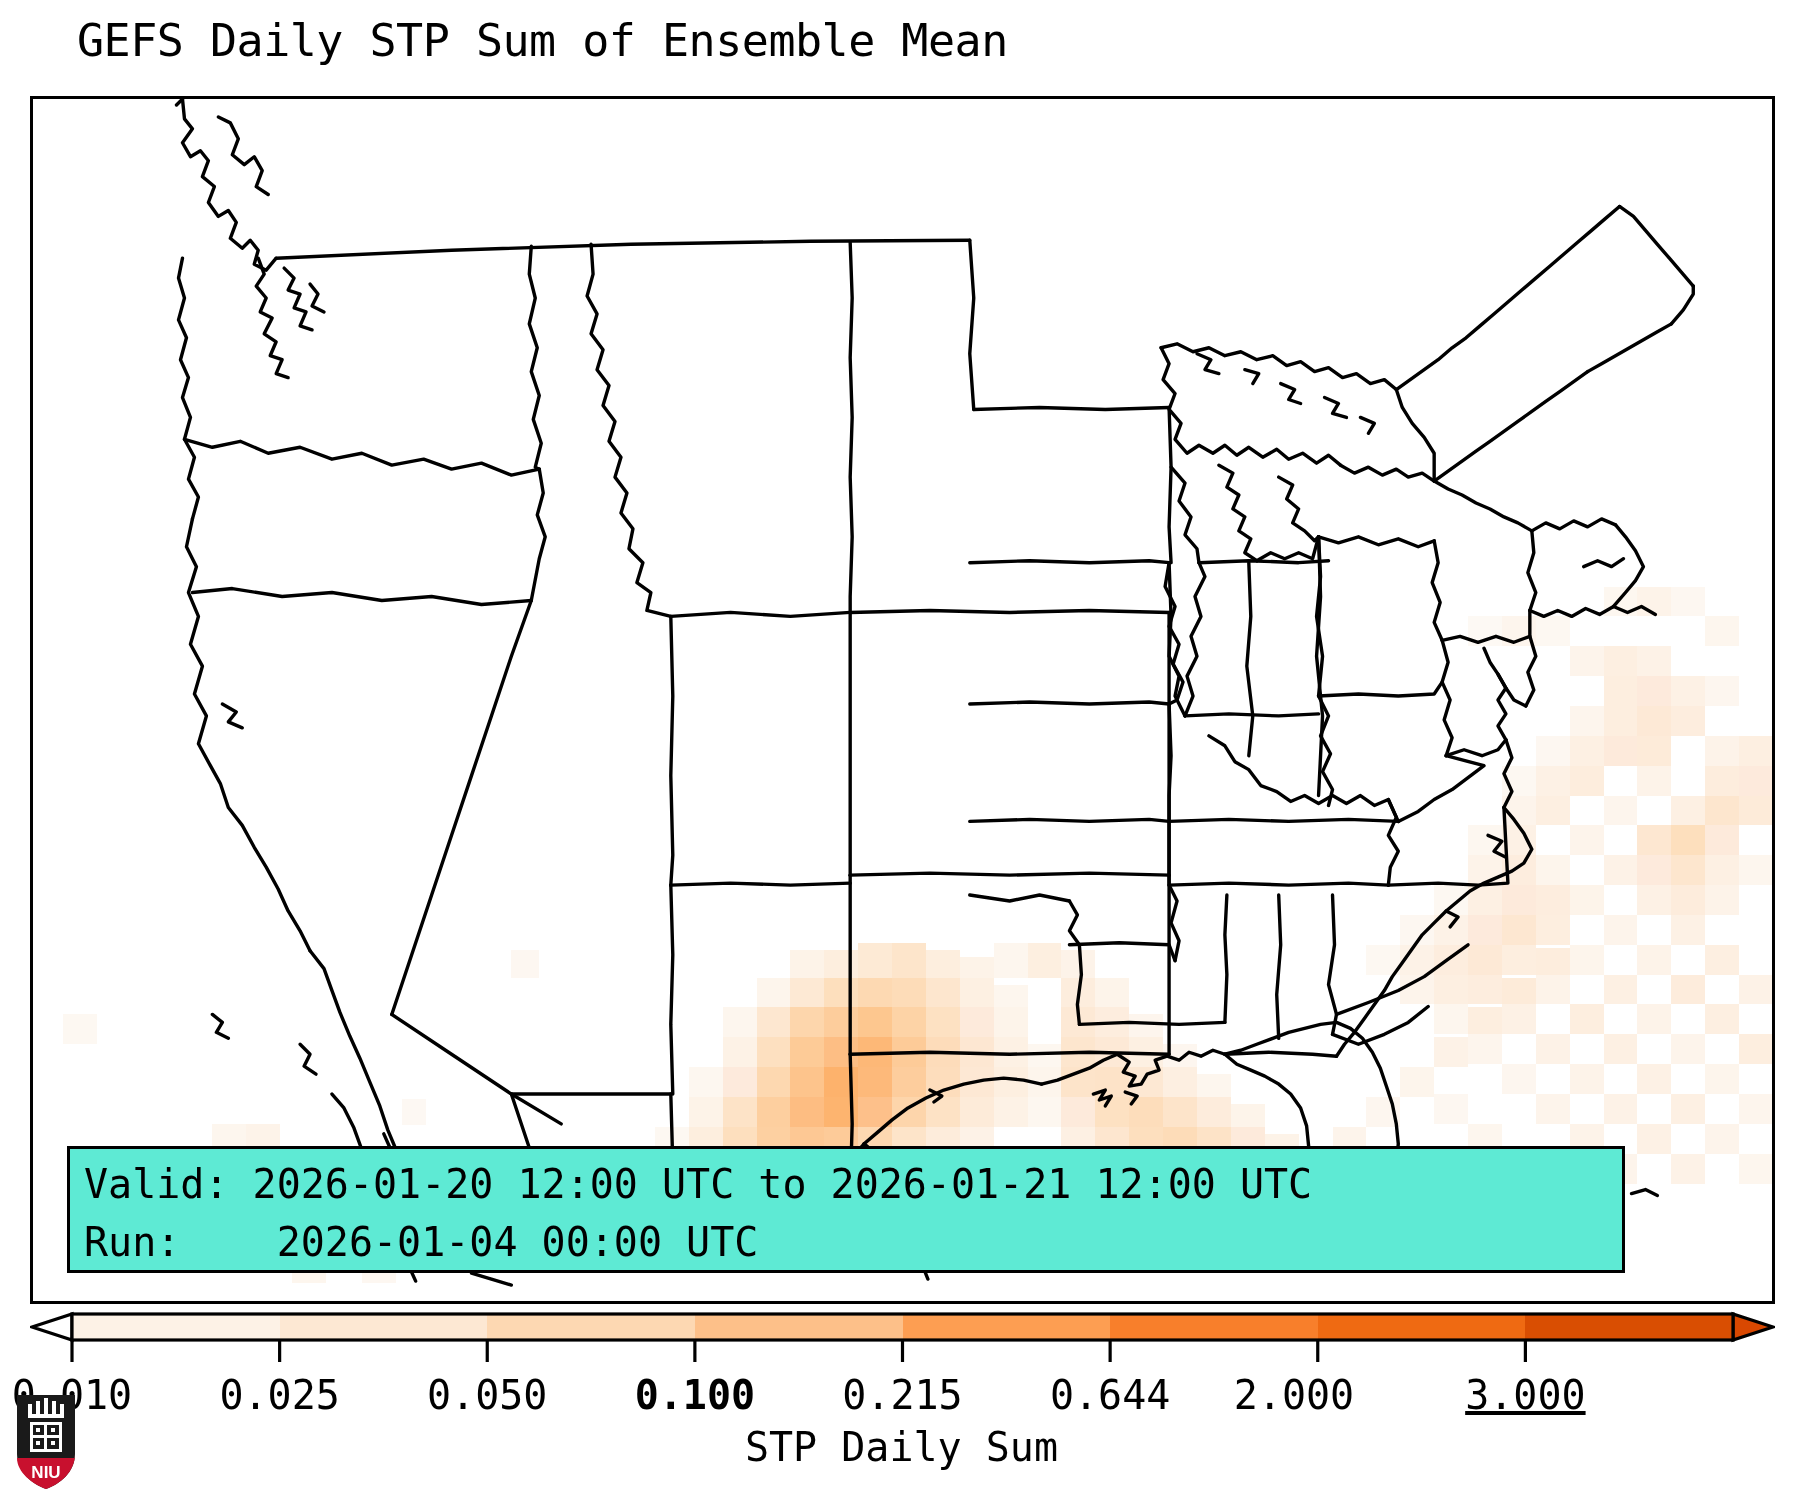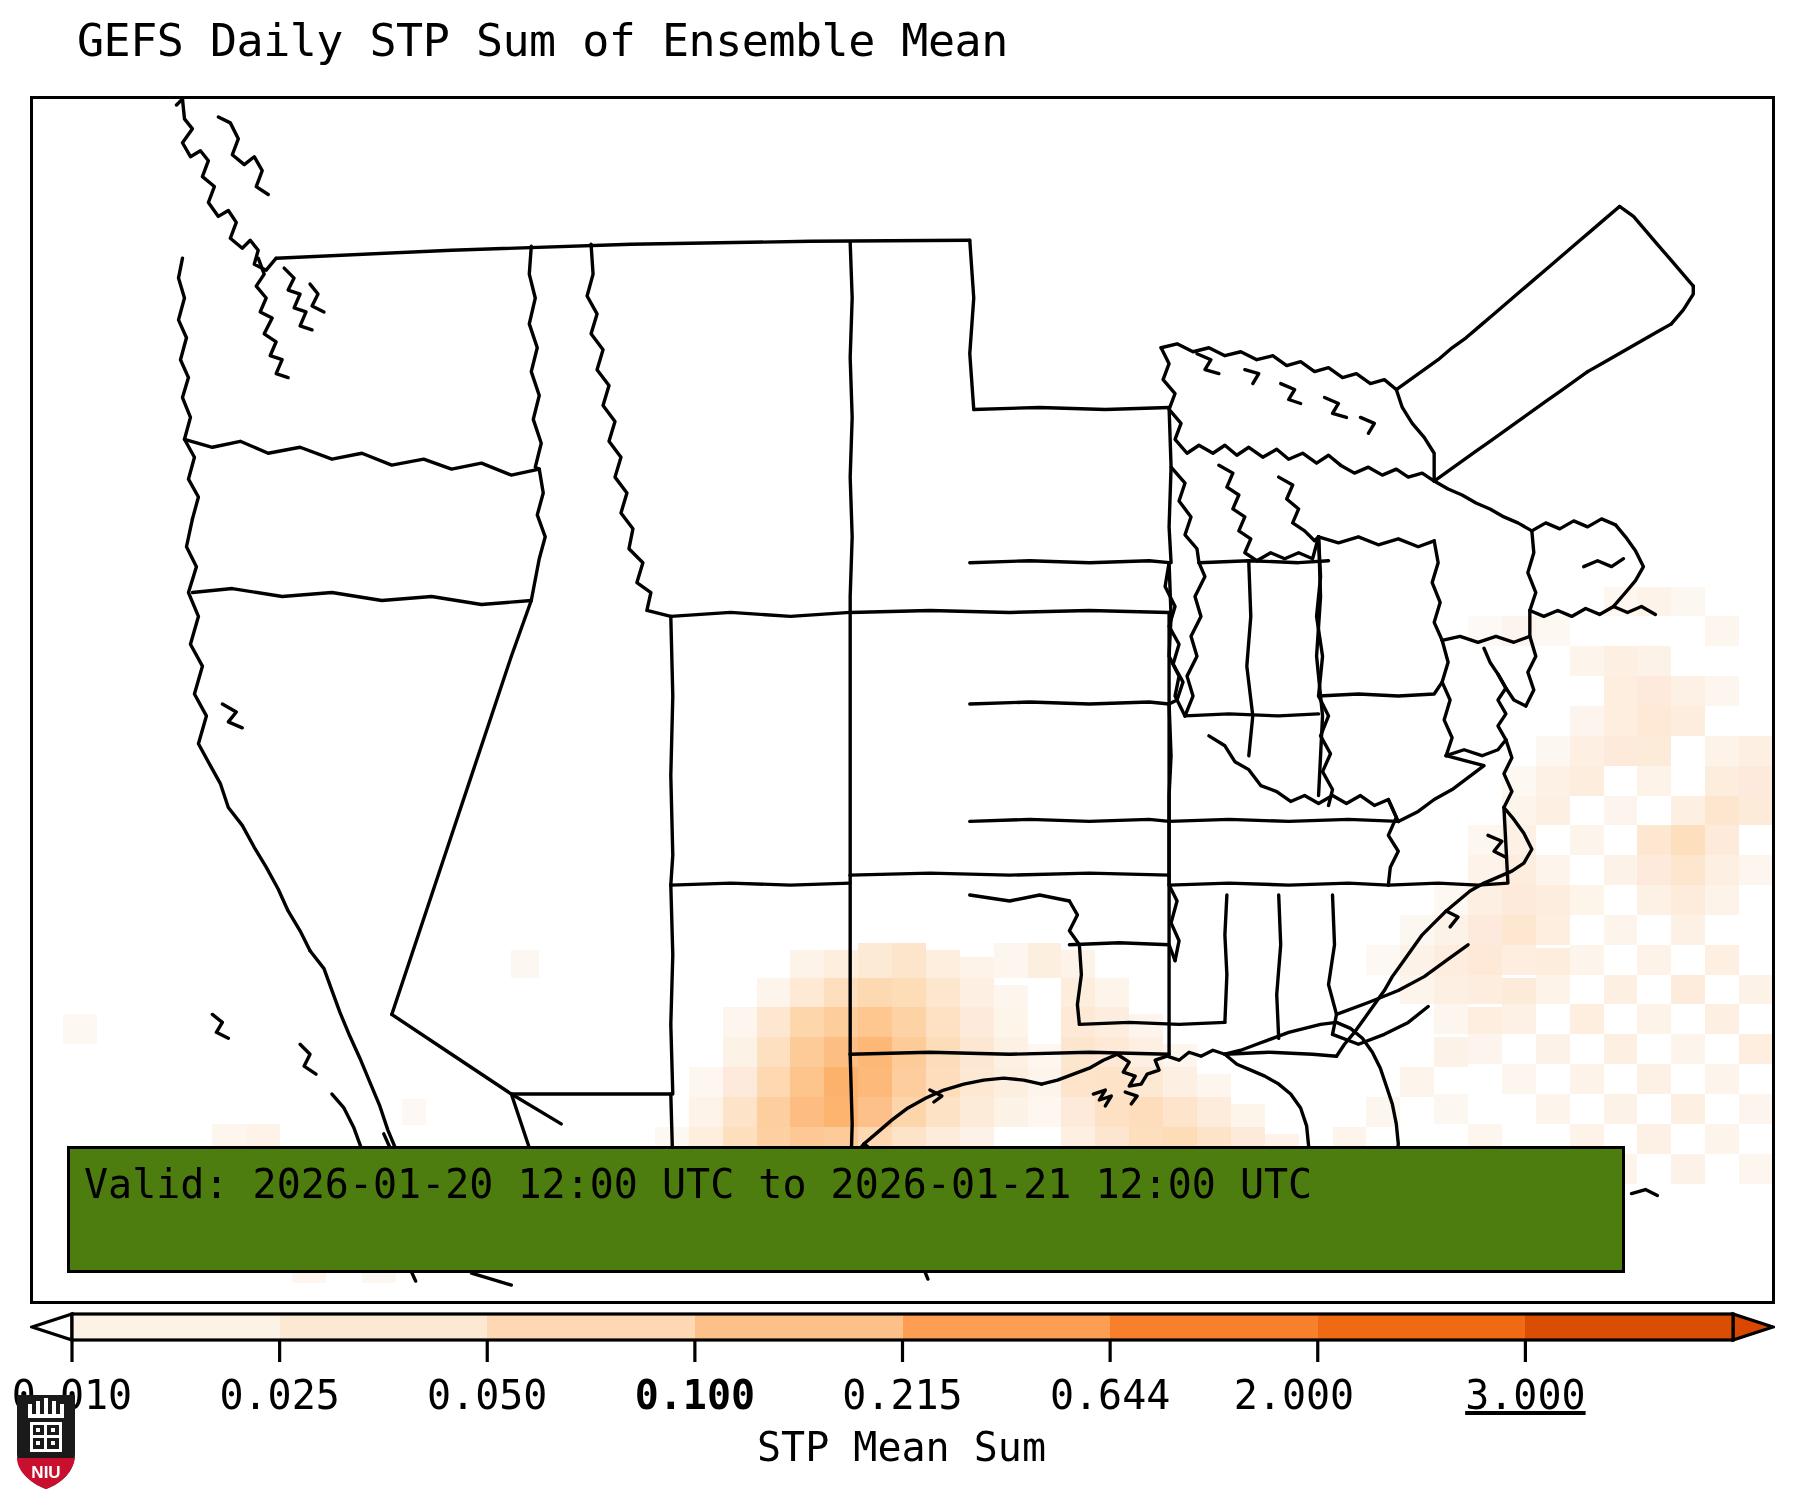--- a/index.html
+++ b/index.html
@@ -12,21 +12,21 @@
   }
 
   #map-frame{
     position:absolute;left:30px;top:96px;width:1745px;height:1208px;
     border:3px solid #000;box-sizing:border-box;background:#fff;overflow:hidden;
   }
   #map-canvas{position:absolute;left:0;top:0;width:100%;height:100%;}
 
   #info-box{
     position:absolute;left:67px;top:1146px;width:1558px;height:127px;
-    background:#4d7c0f;border:3px solid #000;box-sizing:border-box;
+    background:#5eead4;border:3px solid #000;box-sizing:border-box;
     padding:6px 14px 0 14px;z-index:40;
   }
   .info-line{font-size:40px;line-height:58px;color:#000;white-space:pre;}
 
   #colorbar-wrap{position:absolute;left:30px;top:1306px;width:1745px;height:60px;}
   #colorbar-svg{position:absolute;left:0;top:0;}
 
   #cbar-ticklabels{position:absolute;left:30px;top:1372px;width:1745px;height:50px;}
   .cb-tick-label{
     position:absolute;top:0;transform:translateX(-50%);
@@ -545,20 +545,21 @@
         <path d="M1290,440 L1292,480 L1288,520 L1294,560 L1290,600"></path>
         <path d="M1290,600 L1330,598 L1370,600 L1406,598 L1414,586"></path>
         <path d="M1290,600 L1300,620 L1292,640 L1302,658 L1294,676 L1304,694 L1300,710"></path>
       </g>
     </g>
   </svg>
 </div>
 
 <div id="info-box">
   <div class="info-line">Valid: 2026-01-20 12:00 UTC to 2026-01-21 12:00 UTC</div>
+  <div class="info-line">Run:    2026-01-04 00:00 UTC</div>
 </div>
 
 <div id="colorbar-wrap">
   <svg id="colorbar-svg" width="1745" height="60" viewBox="0 0 1745 60">
       <path d="M 42 8 L 42 34 L 2 21 Z" fill="#ffffff" stroke="#000" stroke-width="3.2"></path>
       <path d="M 1703 8 L 1703 34 L 1743 21 Z" fill="#d94801" stroke="#000" stroke-width="3.2"></path>
       <rect x="42.00" y="8" width="208.22" height="26" fill="#fdf2e6" shape-rendering="crispEdges"></rect>
       <rect x="249.63" y="8" width="208.22" height="26" fill="#fde8d3" shape-rendering="crispEdges"></rect>
       <rect x="457.25" y="8" width="208.22" height="26" fill="#fdd8b2" shape-rendering="crispEdges"></rect>
       <rect x="664.88" y="8" width="208.22" height="26" fill="#fdc089" shape-rendering="crispEdges"></rect>
@@ -582,21 +583,21 @@
     <div class="cb-tick-label" style="left: 42px;">0.010</div>
     <div class="cb-tick-label" style="left: 249.625px;">0.025</div>
     <div class="cb-tick-label" style="left: 457.25px;">0.050</div>
     <div class="cb-tick-label" style="left: 664.875px; font-weight: bold;">0.100</div>
     <div class="cb-tick-label" style="left: 872.5px;">0.215</div>
     <div class="cb-tick-label" style="left: 1080.12px;">0.644</div>
     <div class="cb-tick-label" style="left: 1264px;">2.000</div>
     <div class="cb-tick-label" style="left: 1495.38px; text-decoration: underline;">3.000</div>
   </div>
 
-<div id="cbar-axis-label">STP Mean Sum</div>
+<div id="cbar-axis-label">STP Daily Sum</div>
 
 <svg id="niu-logo" viewBox="0 0 64 100">
   <path d="M3,3 L61,3 L61,62 C61,80 46,92 32,97 C18,92 3,80 3,62 Z" fill="#1a1a1a"></path>
   <path d="M3,66 L61,66 L61,62 C61,80 46,92 32,97 C18,92 3,80 3,66 Z" fill="#c8102e"></path>
   <g fill="#ffffff">
     <rect x="14" y="12" width="4" height="10"></rect>
     <rect x="22" y="9" width="4" height="13"></rect>
     <rect x="30" y="6" width="4" height="16"></rect>
     <rect x="38" y="9" width="4" height="13"></rect>
     <rect x="46" y="12" width="4" height="10"></rect>

